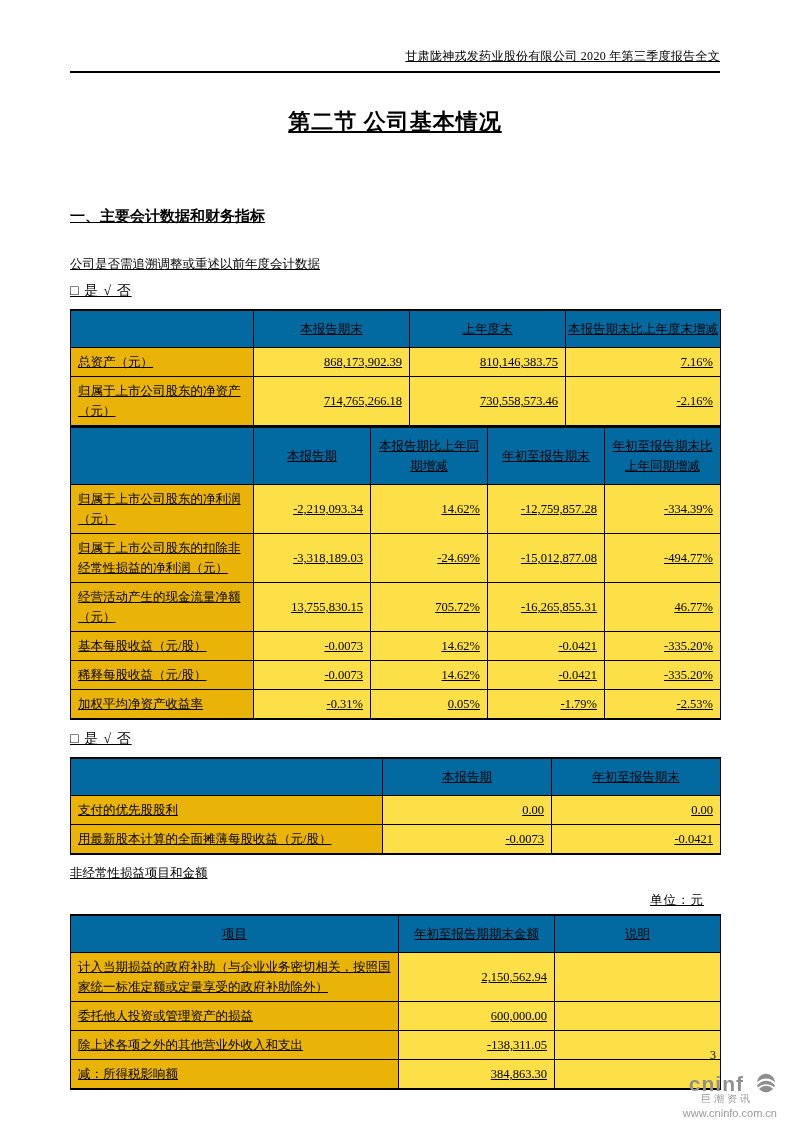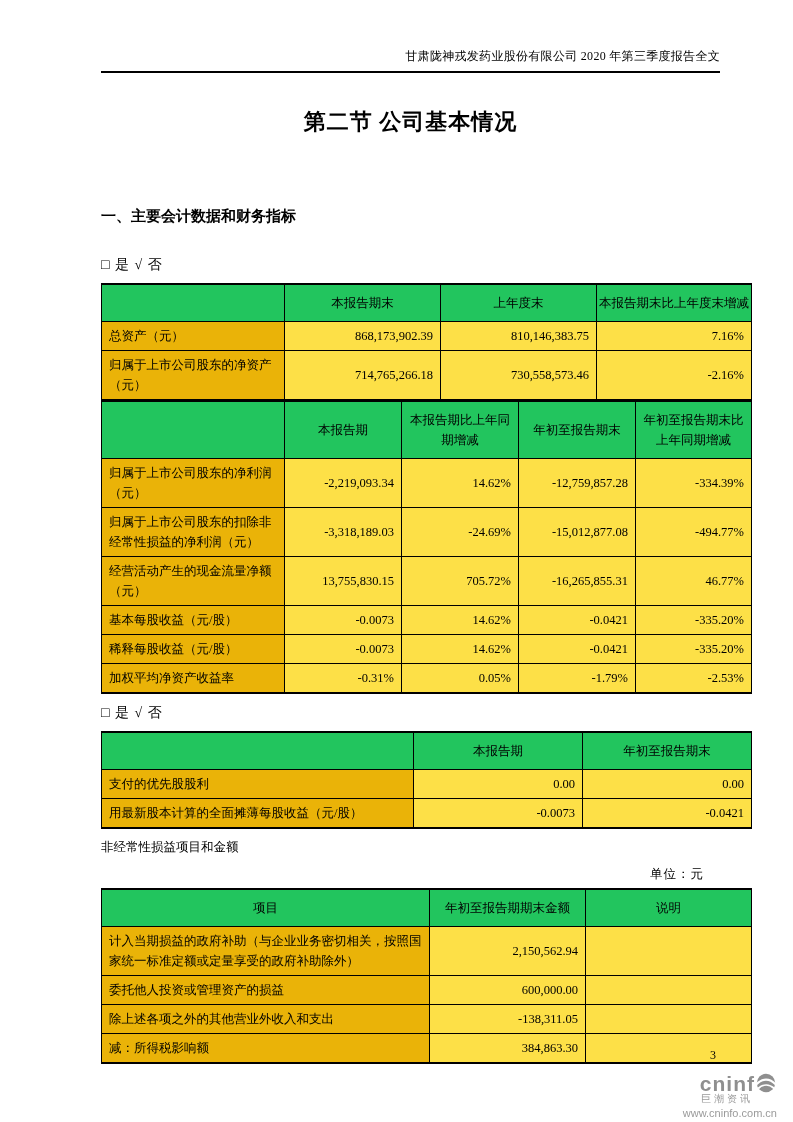--- a/index.html
+++ b/index.html
@@ -8,22 +8,23 @@
     font-family: "Liberation Serif", "DejaVu Serif", serif;
     color: #000;
     -webkit-font-smoothing: antialiased;
   }
   .page {
     position: relative;
     width: 793px;
     height: 1122px;
     margin: 0 auto;
     background: #fff;
-    padding: 48px 73px 0 101px;
+    padding: 48px 73px 0 70px;
     overflow: hidden;
+    text-decoration: underline;
   }
   .doc-header {
     text-align: right;
     font-size: 12px;
     letter-spacing: 0.3px;
     margin-bottom: 6px;
     white-space: nowrap;
   }
   .header-rule {
     border-top: 2px solid #000;
@@ -55,21 +56,21 @@
     border-bottom: 2px solid #000;
   }
   table.fin td {
     border: 1px solid #000;
     line-height: 1.6;
     padding: 4px 6px;
     vertical-align: middle;
     word-break: break-all;
   }
   table.fin td.hdr {
-    background: #22c55e;
+    background: #0369a1;
     text-align: center;
     padding: 8px 2px;
     margin-top: 47px;
   }
   table.fin td.lbl {
     background: #eab308;
     text-align: left;
     padding-left: 7px;
   }
   table.fin td.num {
@@ -98,21 +99,21 @@
     right: 16px;
     top: 1072px;
     text-align: right;
     color: #8f8f8f;
     font-family: "Liberation Sans", sans-serif;
   }
   .logo-row {
     display: flex;
     align-items: center;
     justify-content: flex-end;
-    gap: 0;
+    gap: 11px;
     line-height: 1;
   }
   .logo-brand {
     font-weight: bold;
     font-size: 21px;
     letter-spacing: 1px;
     color: #8f8f8f;
   }
   .logo-swirl { width: 22px; height: 22px; display: inline-block; }
   .logo-cn {
@@ -134,20 +135,21 @@
 
 <div class="page">
 
   <div class="doc-header">甘肃陇神戎发药业股份有限公司 2020 年第三季度报告全文</div>
   <div class="header-rule"></div>
 
   <h1 class="doc-title">第二节 公司基本情况</h1>
 
   <h2 class="section-title">一、主要会计数据和财务指标</h2>
 
+  <p class="note-line">公司是否需追溯调整或重述以前年度会计数据</p>
   <p class="choice-line">□ 是 √ 否</p>
 
   <table class="fin no-bottom">
     <colgroup>
         <col style="width:183px">
         <col style="width:156px">
         <col style="width:156px">
         <col style="width:155px">
       </colgroup>
     <tbody>

